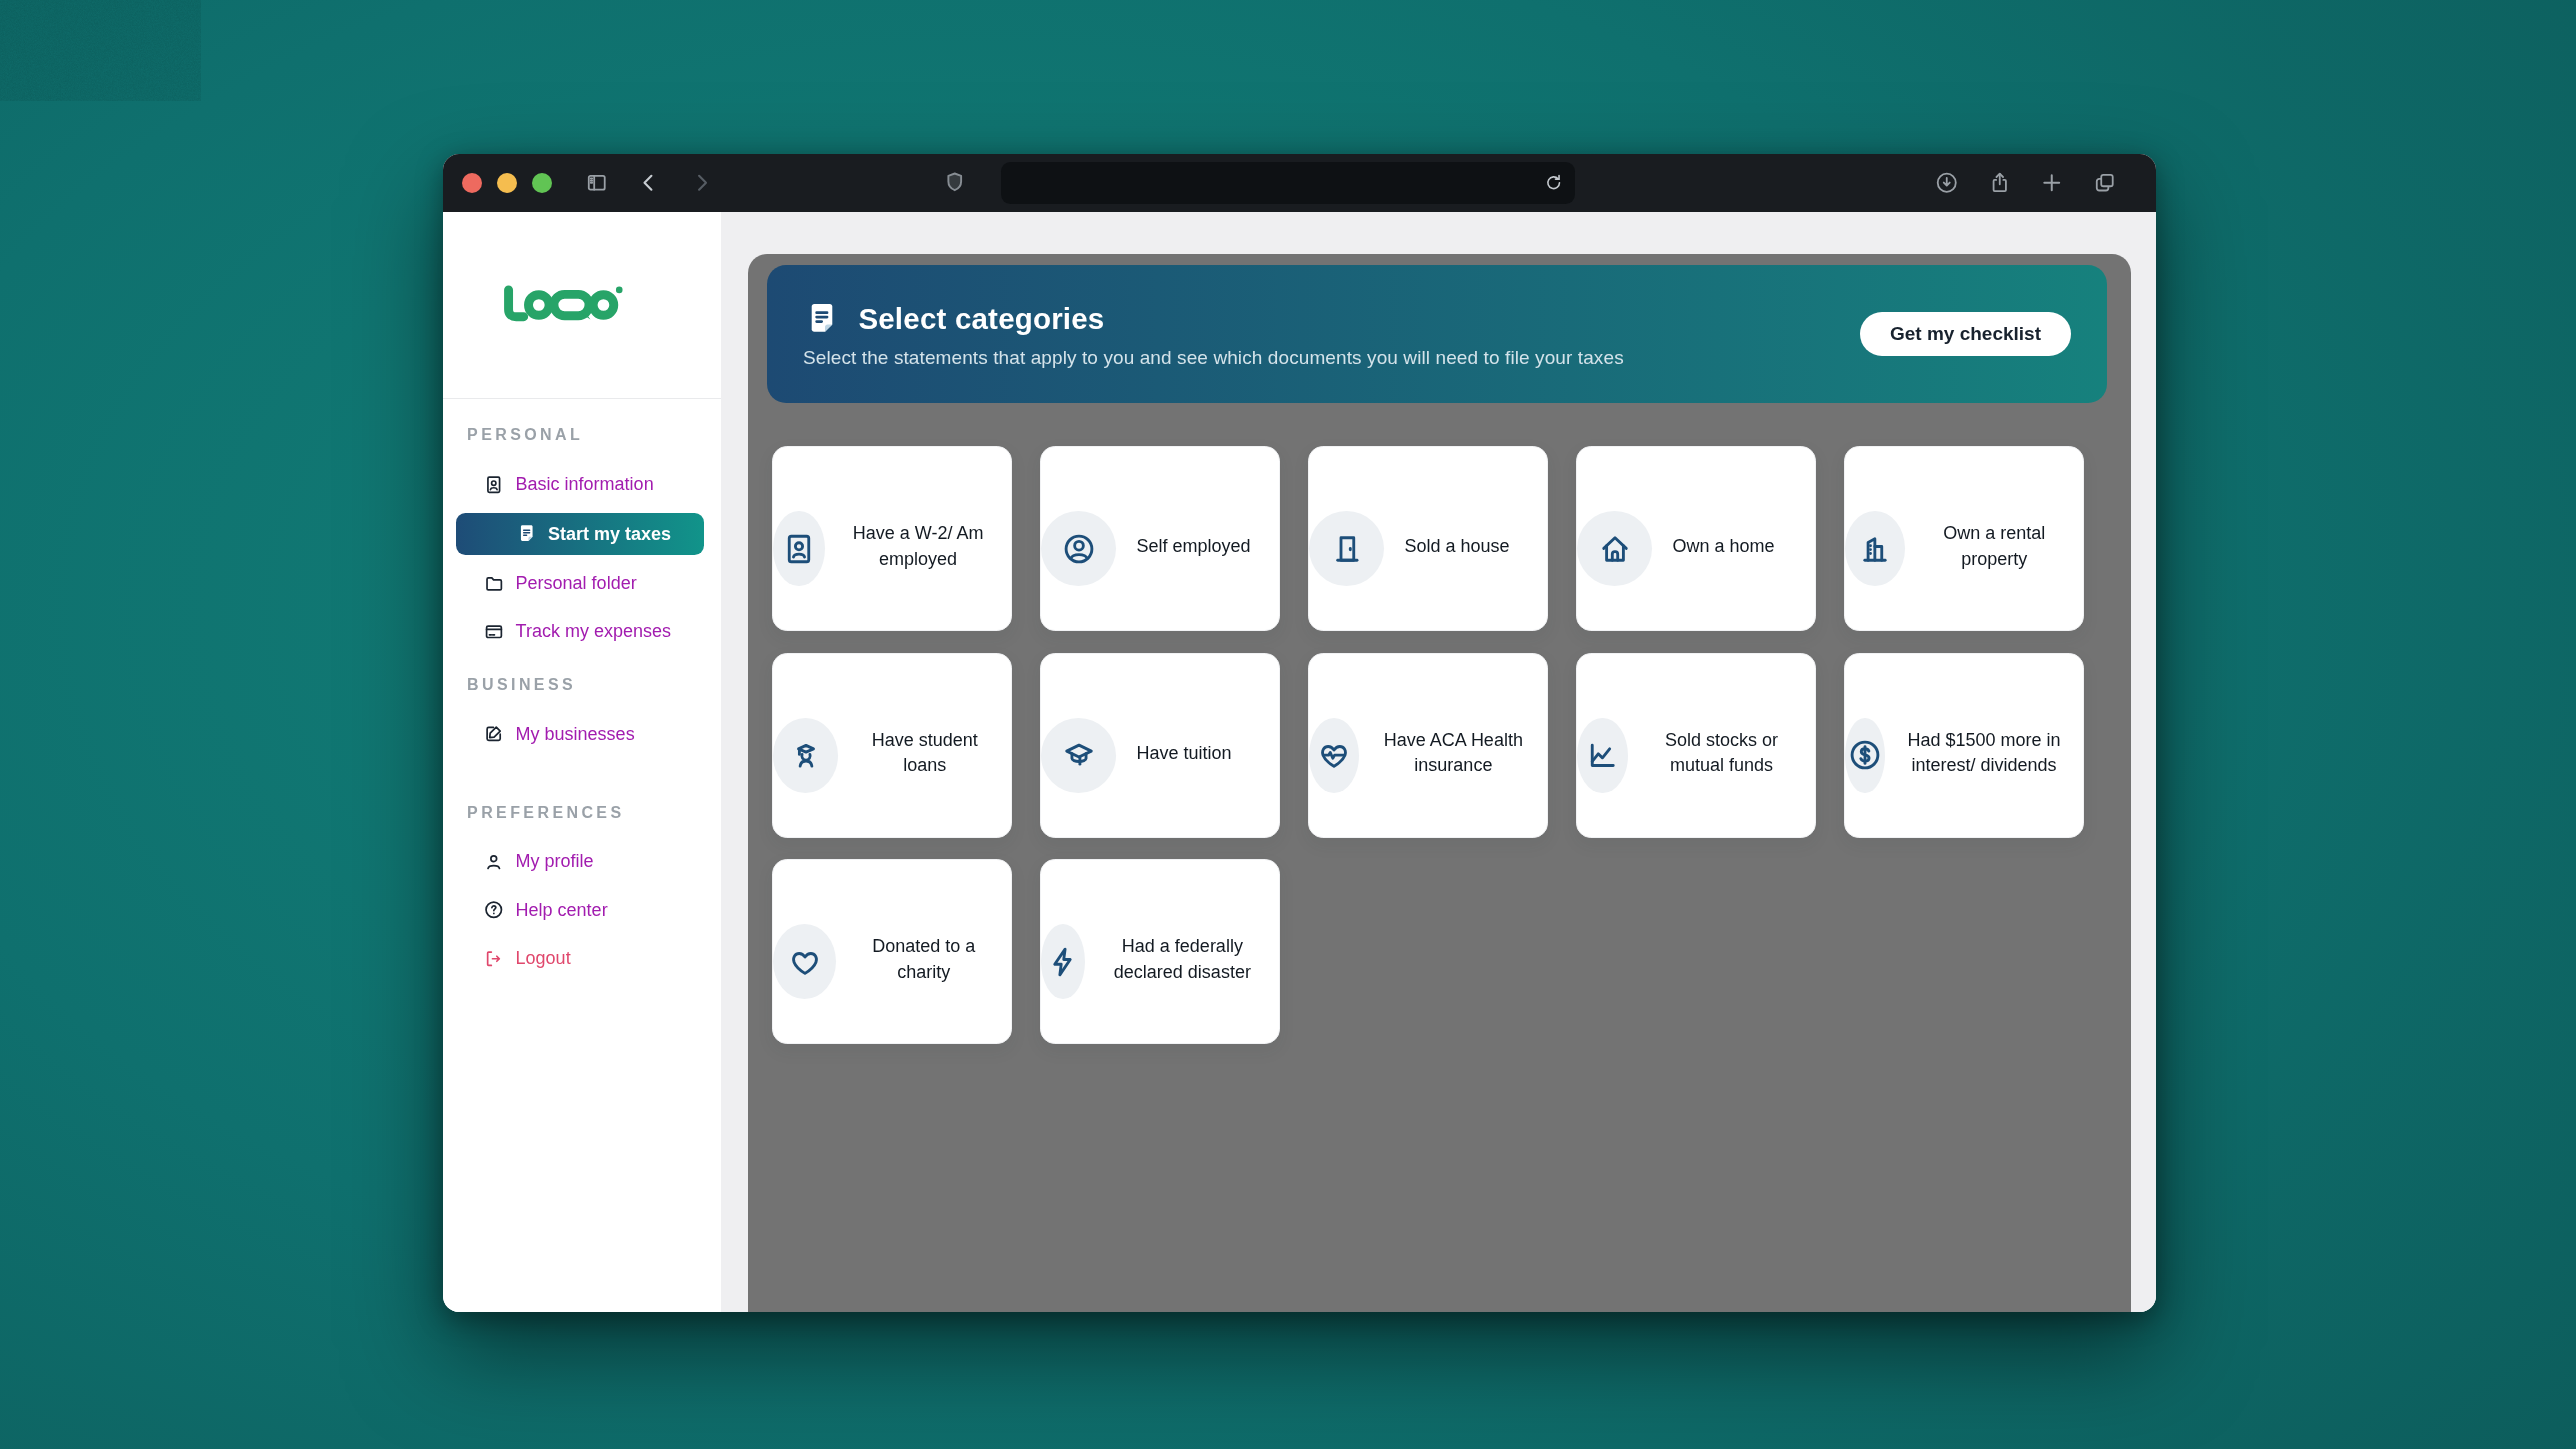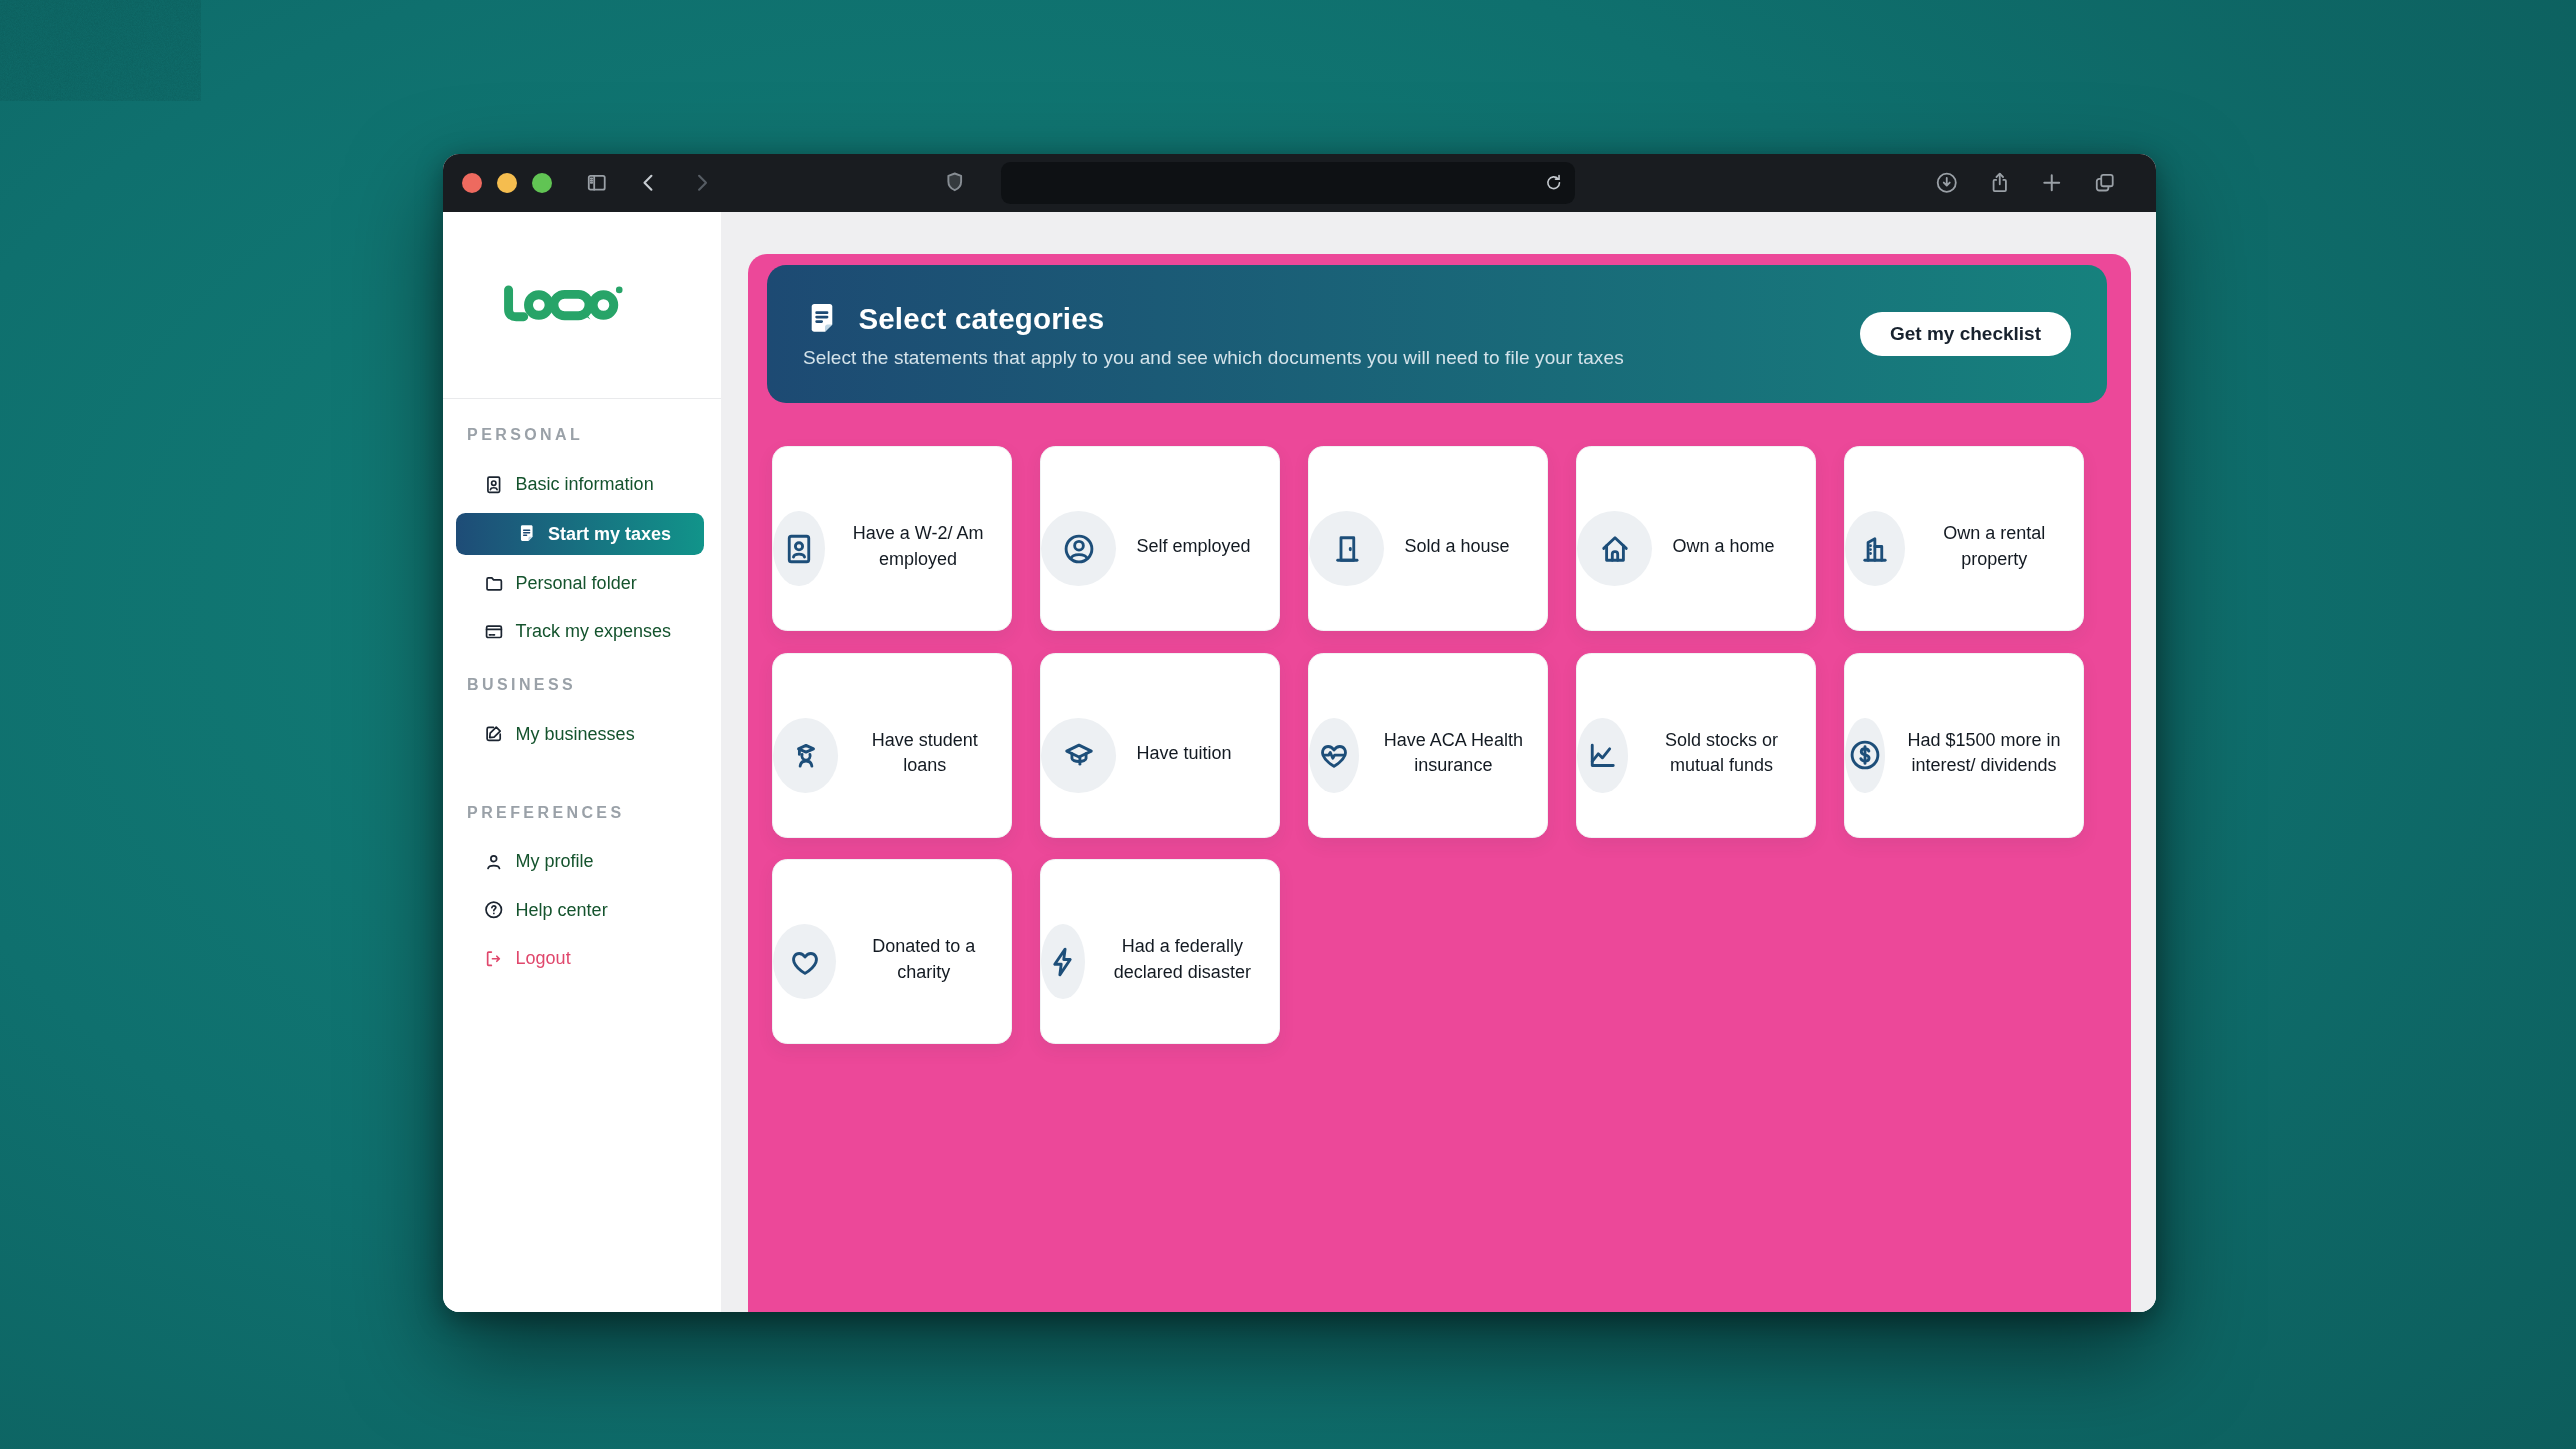--- a/index.html
+++ b/index.html
@@ -30,31 +30,31 @@
   
   .appbody{flex:1;display:flex;min-height:0;}
   .sidebar{width:278px;flex:0 0 278px;background:#ffffff;position:relative;}
   .logo-wrap{height:186px;display:flex;align-items:center;padding-left:55px;}
   .logo-wrap svg{width:138px;height:44px;}
   .divider{height:1.3px;background:#e9eaec;margin:0;}
   .nav{padding:27px 17.4px 0 13.4px;}
   .sec-label{font-size:16px;font-weight:700;letter-spacing:3.4px;color:#9aa1a8;margin:24px 0 20px 10.7px;}
   .sec-label.first{margin-top:0;}
   .nav-item{display:flex;align-items:center;gap:10.7px;padding:9.4px 0 9.4px 27px;border-radius:9.4px;
-    color:#14532d;font-size:18px;font-weight:500;cursor:pointer;margin-bottom:8px;}
+    color:#a21caf;font-size:18px;font-weight:500;cursor:pointer;margin-bottom:8px;}
   .nav-item .nic{width:21.5px;height:21.5px;color:#1b2430;display:flex;}
   .nav-item .nic svg{width:21.5px;height:21.5px;}
   .nav-item.active{background:linear-gradient(90deg,#1e4c77 0%,#11948a 100%);color:#ffffff;font-weight:600;
     padding-top:10.7px;padding-bottom:10.7px;justify-content:center;}
   .nav-item.danger{color:#e0476c;}
   .nav-item.danger .nic{color:#e0476c;}
   .gap-lg{height:17.4px;}
 
   .content{flex:1;background:#efeff1;padding:42px 25.5px 32px 27px;min-width:0;}
-  .panel{background:#ec4899;border-radius:19px;height:1193px;padding:11.4px 24px 0 19px;}
+  .panel{background:#737373;border-radius:19px;height:1193px;padding:11.4px 24px 0 19px;}
 
   
   .banner{height:138px;border-radius:19px;background:linear-gradient(90deg,#1d4a73 0%,#16817d 100%);
     display:flex;align-items:center;padding:0 36px;color:#fff;}
   .banner-inner{display:flex;flex-direction:column;gap:9.4px;}
   .banner-row{display:flex;align-items:center;gap:17.4px;}
   .banner-doc{width:38px;height:38px;}
   .banner-title{font-size:29.5px;font-weight:700;letter-spacing:0.2px;}
   .banner-sub{font-size:19px;color:#d4e3ea;letter-spacing:0.1px;}
   .checklist-btn{margin-left:auto;background:#ffffff;border:none;border-radius:23px;height:44px;padding:0 29.5px;

